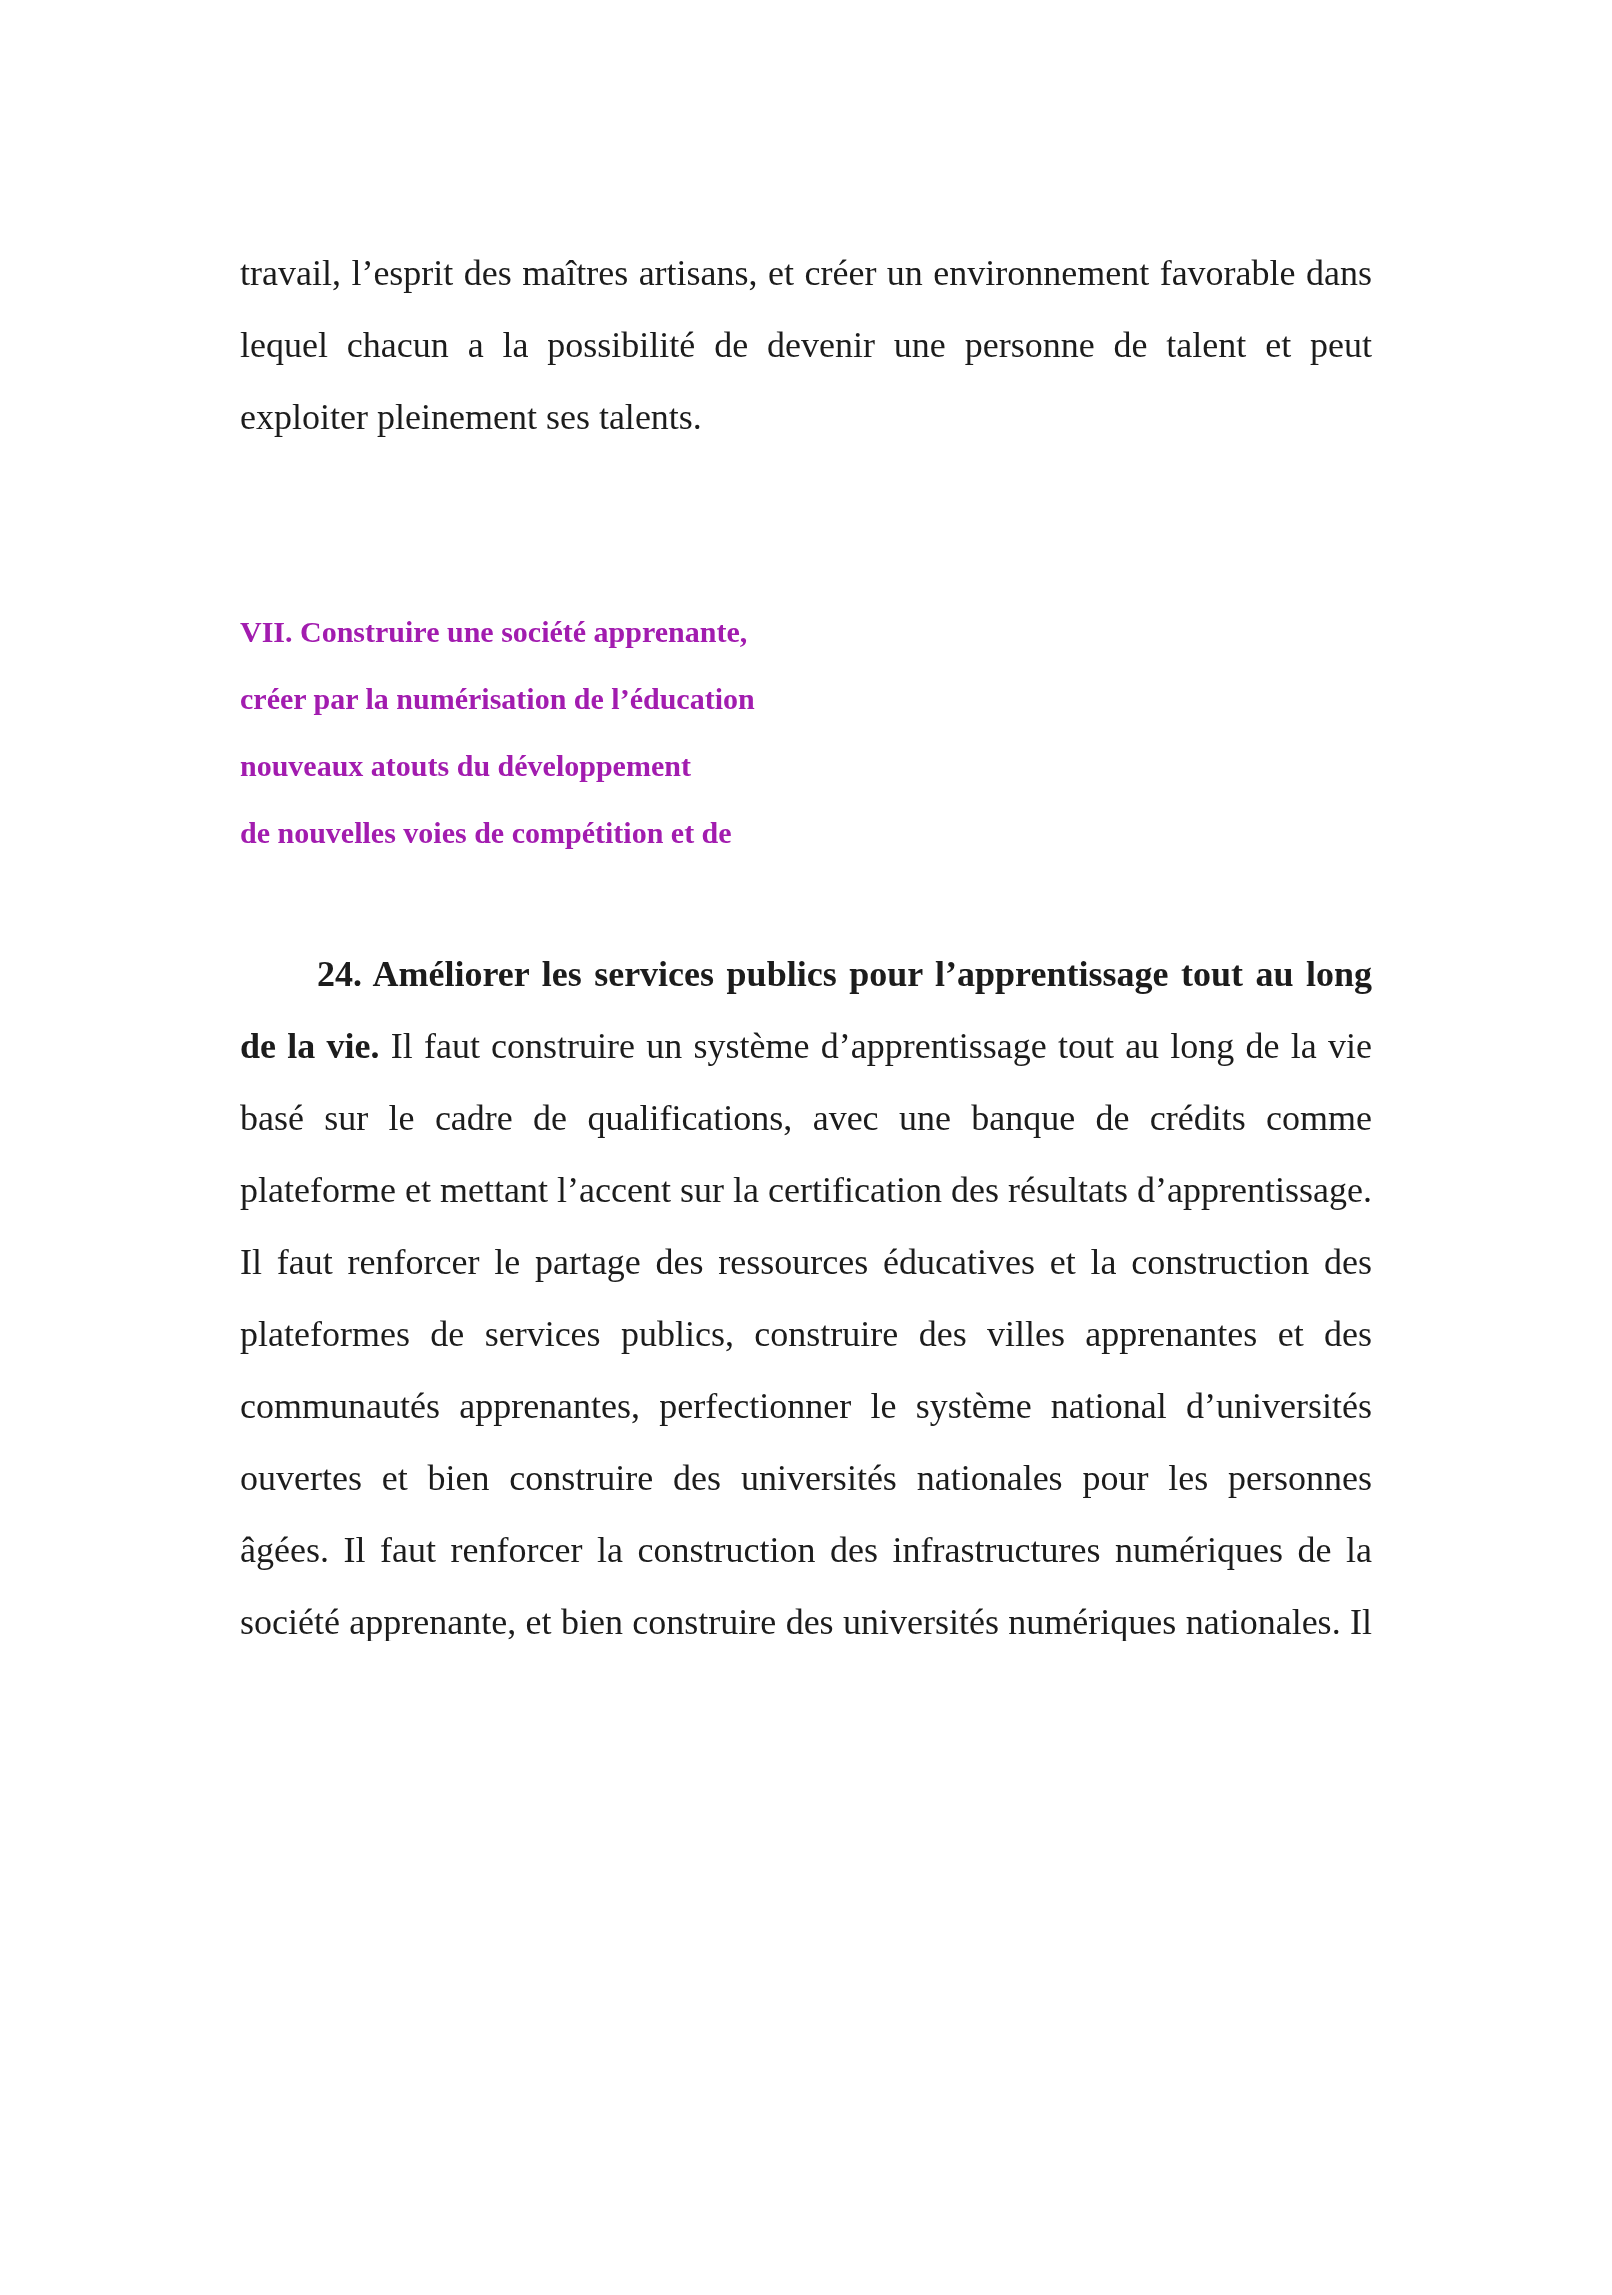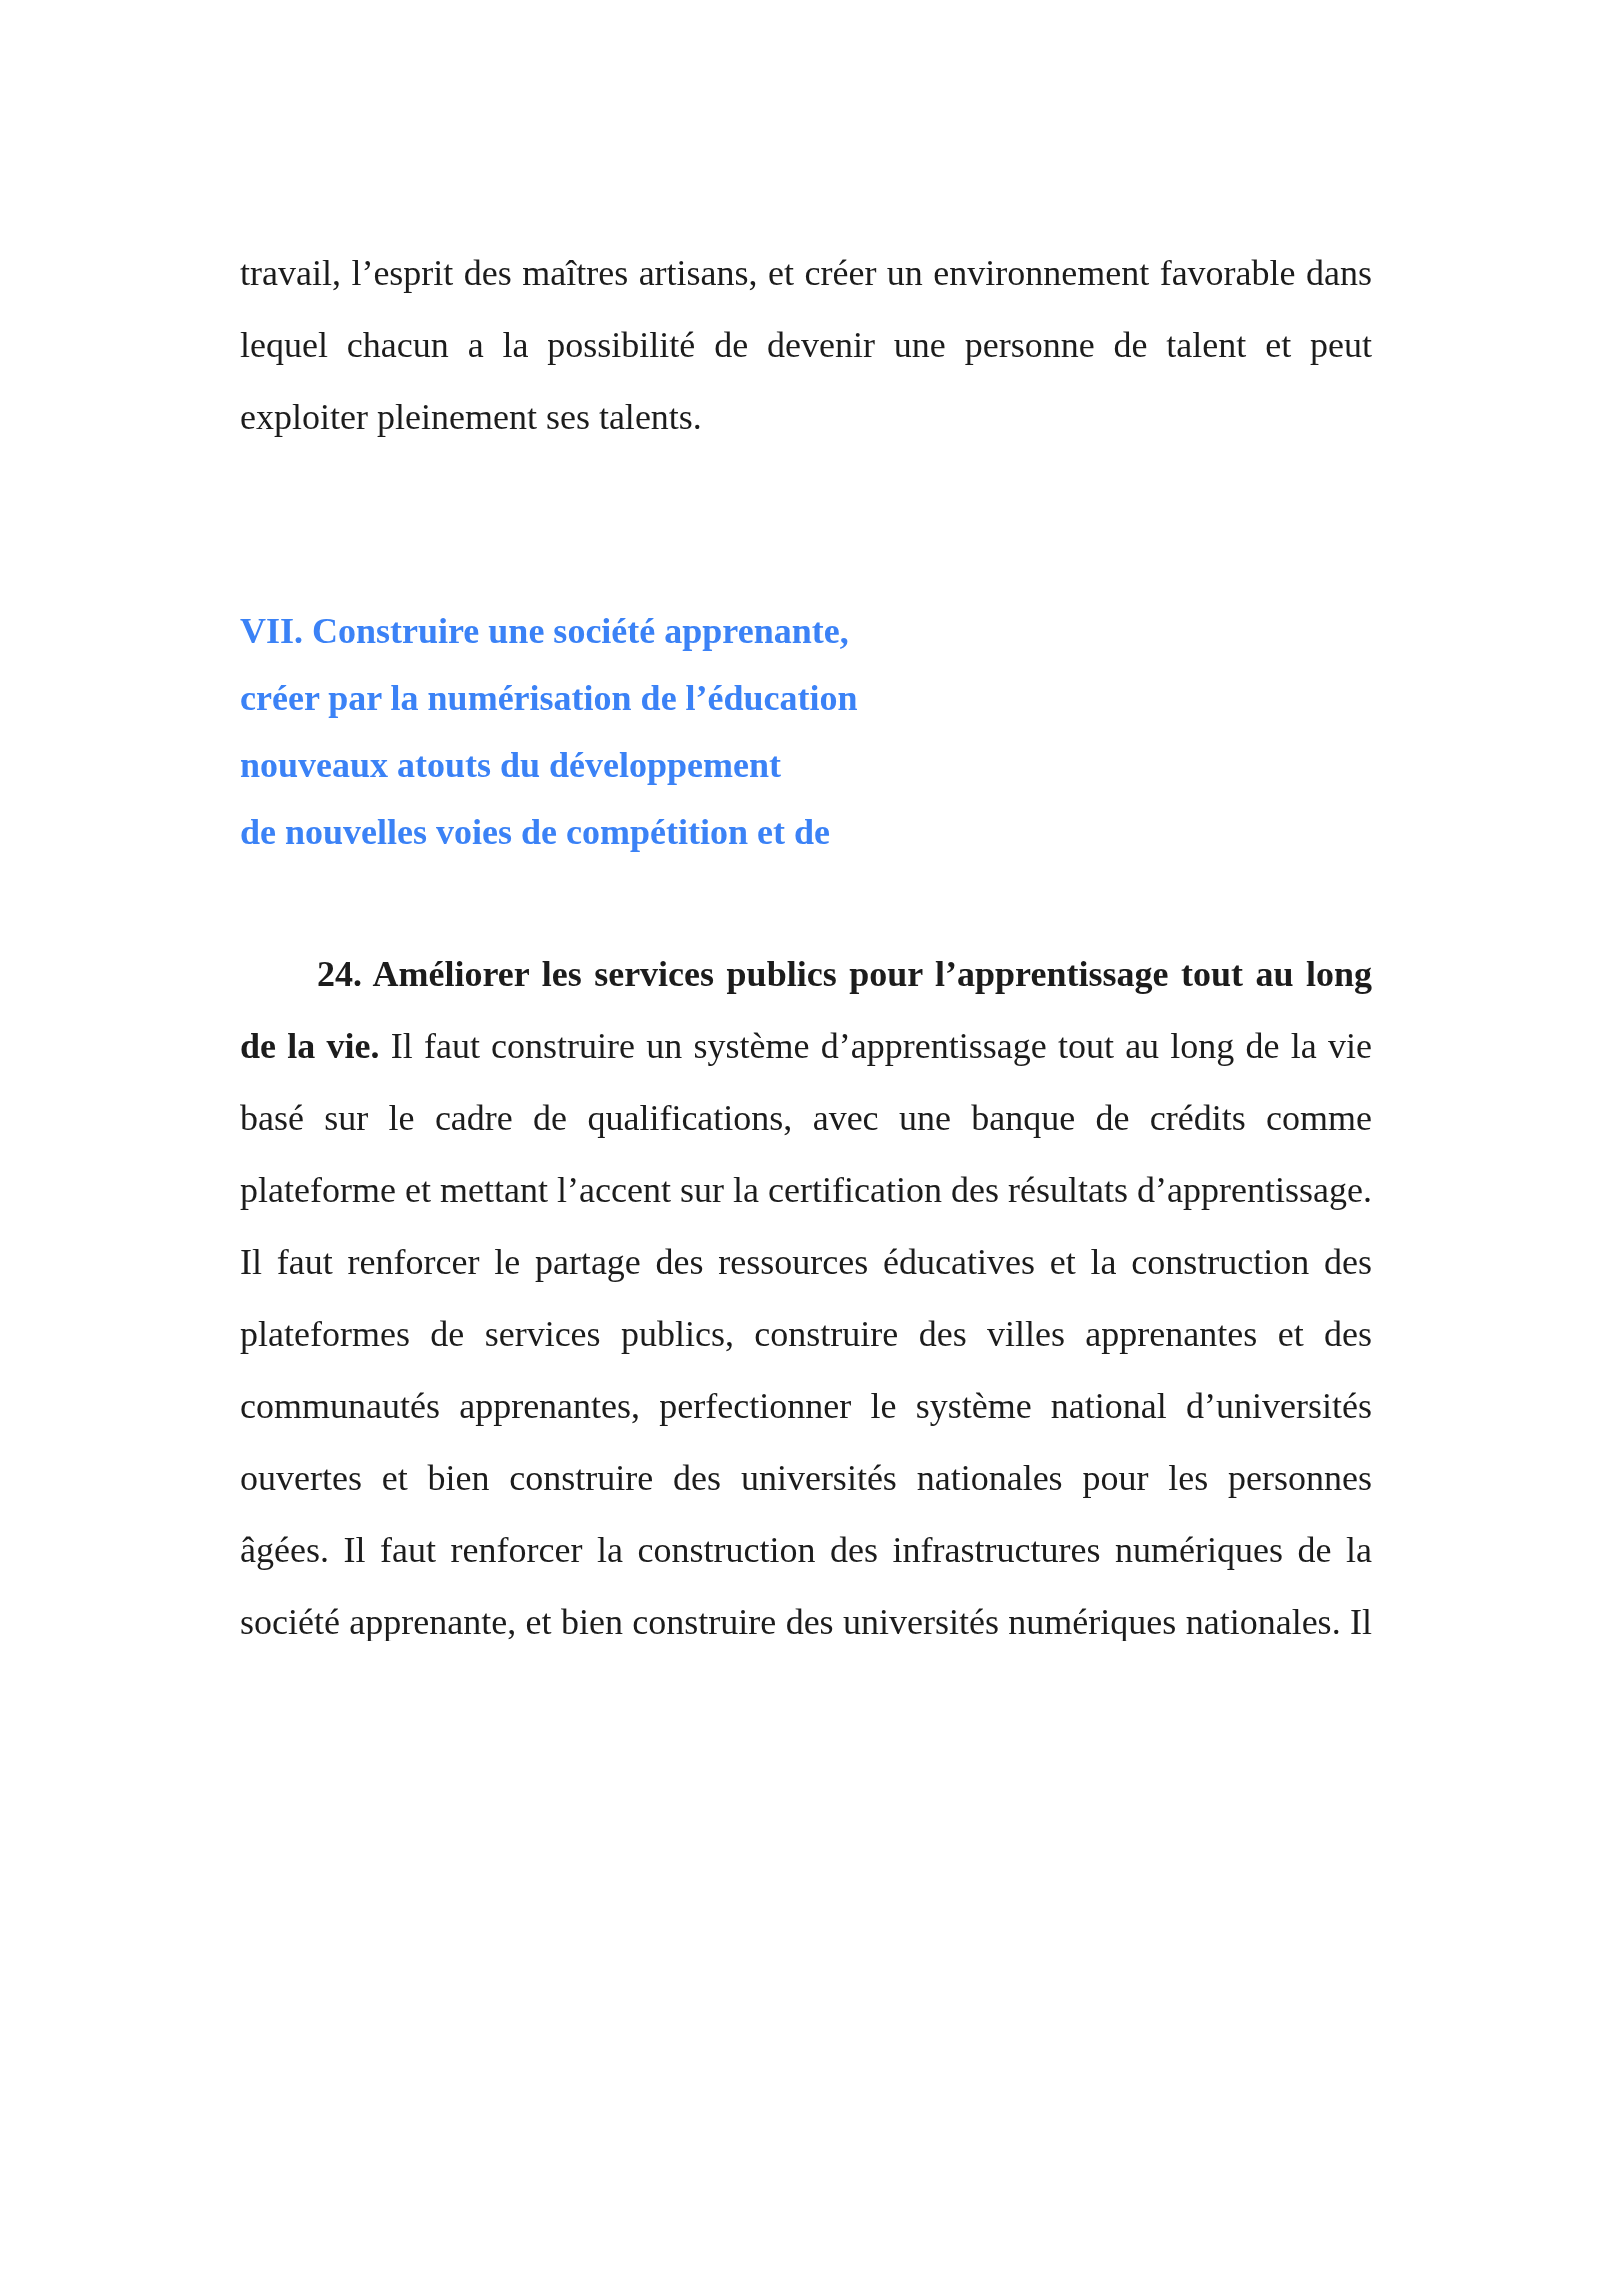--- a/index.html
+++ b/index.html
@@ -23,24 +23,24 @@
     line-height: 72px;
     text-align: justify;
     text-justify: inter-word;
     color: #1c1c1c;
   }
   .body-text.continued {
     text-indent: 0;
   }
   .heading {
     margin: 145px 0 72px 0;
-    font-size: 36px;
+    font-size: 30px;
     line-height: 67px;
     font-weight: 700;
-    color: #3b82f6;
+    color: #a21caf;
     text-align: left;
   }
   .heading .heading-line {
     display: block;
   }
   .body-text.indented {
     text-indent: 77px;
   }
   .lead {
     font-weight: 700;

